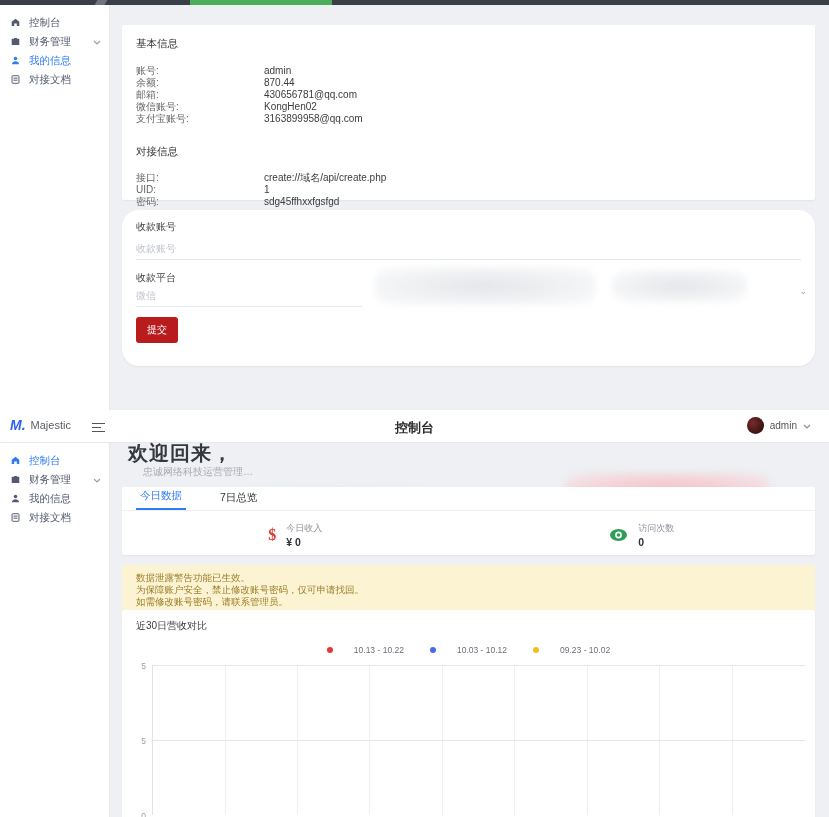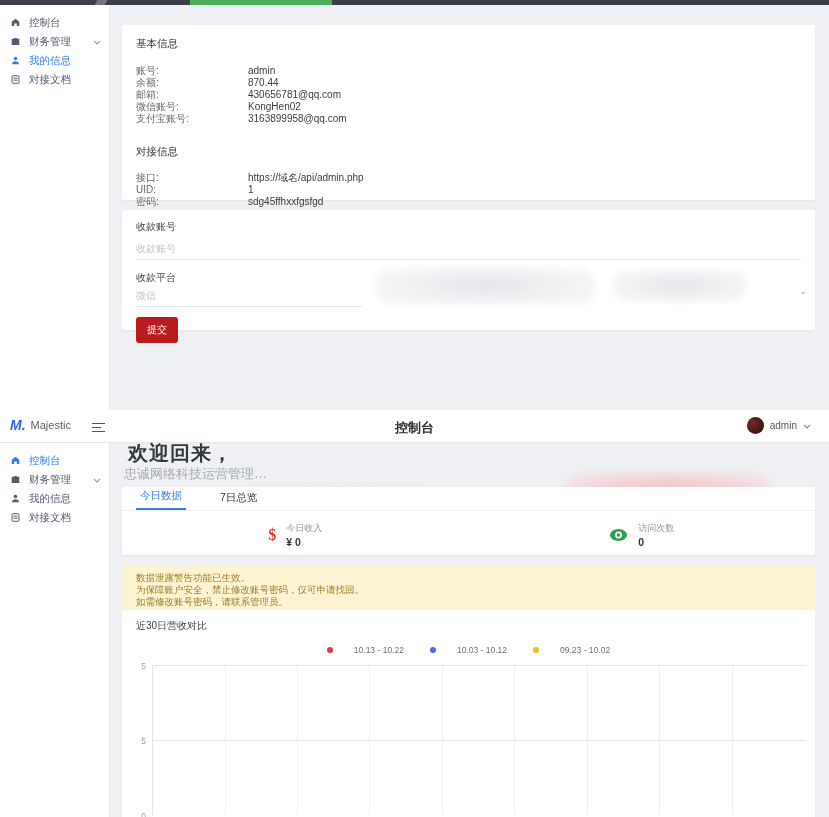--- a/index.html
+++ b/index.html
@@ -19,21 +19,21 @@
   .sb-item .lbl { flex:1; white-space:nowrap; }
   .sb-item.active { color:#2e7cf6; }
   .sb-item .chev { width:8px; height:8px; }
 
   .card { position:absolute; background:#fff; border-radius:2px; box-shadow:0 1px 2px rgba(0,0,0,.05); }
 
   
   .s1 { position:absolute; left:0; top:5px; width:829px; height:405px; background:#eef0f3; }
   .info-title { font-size:10.5px; color:#333; }
   .frow { display:flex; font-size:10px; line-height:12px; }
-  .frow .fl { width:112px; color:#666; }
+  .frow .fl { width:128px; color:#666; }
   .frow .fv { color:#3c3c3c; }
   .form-label { font-size:10px; color:#444; }
   .uinput { display:block; border:none; border-bottom:1px solid #e4e6ea; width:100%; height:22px; font-size:10px; color:#333; outline:none; background:transparent; }
   .uinput::placeholder { color:#c0c4cc; }
   .btn-primary { display:inline-block; background:#b91c1c; color:#fff; font-size:10px; border:none; border-radius:3px; padding:6px 11px; cursor:pointer; }
   .redact { position:absolute; filter:blur(3px); border-radius:14px; }
   .redact.gray { background:radial-gradient(ellipse at center, rgba(223,226,230,.85), rgba(240,241,244,.25)); }
   .redact.pink { background:radial-gradient(ellipse at center, rgba(244,176,183,.9), rgba(252,225,228,.3)); }
   .select-caret { position:absolute; font-size:9px; color:#999; }
 
@@ -45,21 +45,21 @@
   .brand .bname { font-size:11px; color:#5a5e66; }
   .burger { position:absolute; left:92px; top:10px; width:13px; cursor:pointer; }
   .burger i { display:block; height:1.5px; background:#555; margin:2.5px 0; }
   .burger i:nth-child(2){ width:9px; }
   .hdr-title { position:absolute; left:0; top:9px; width:829px; text-align:center; font-size:13px; font-weight:bold; color:#2b2b2b; }
   .userbox { position:absolute; right:18px; top:7px; display:flex; align-items:center; gap:6px; cursor:pointer; }
   .avatar { width:17px; height:17px; border-radius:50%; background:radial-gradient(circle at 35% 35%, #7a2a2a, #3a1414 70%); }
   .uname { font-size:10px; color:#555; }
 
   .welcome-t { position:absolute; left:128px; top:30px; font-size:20px; font-weight:bold; color:#35383d; letter-spacing:1px; }
-  .welcome-s { position:absolute; left:124px; top:55px; font-size:13px; color:#a8abb2;text-align:right; }
+  .welcome-s { position:absolute; left:143px; top:55px; font-size:10px; color:#a8abb2;text-align:right; }
 
   .tabs { display:flex; gap:30px; padding:0 14px; border-bottom:1px solid #f0f0f0; height:24px; align-items:flex-end; }
   .tab { font-size:10.5px; padding:0 4px 5px; color:#333; cursor:pointer; }
   .tab.active { color:#2e7cf6; border-bottom:2px solid #2e7cf6; }
   .stats { display:flex; height:48px; }
   .stat { flex:1; display:flex; align-items:center; justify-content:center; gap:10px; }
   .stat .ic-dollar { font-size:16px; font-weight:bold; color:#e0392f; font-family:"Liberation Serif","DejaVu Serif",serif; }
   .stat .meta .sl { font-size:9px; color:#8a8f99; }
   .stat .meta .sv { font-size:10.5px; font-weight:bold; color:#2f3238; margin-top:1px; }
 
@@ -148,34 +148,34 @@
           </div>
         <div class="frow">
             <span class="fl">支付宝账号:</span>
             <span class="fv">3163899958@qq.com</span>
           </div>
       </div>
       <div class="info-title" style="margin-top:20px;">对接信息</div>
       <div style="margin-top:13px;">
         <div class="frow">
             <span class="fl">接口:</span>
-            <span class="fv">https://域名/api/admin.php</span>
+            <span class="fv">create://域名/api/create.php</span>
           </div>
         <div class="frow">
             <span class="fl">UID:</span>
             <span class="fv">1</span>
           </div>
         <div class="frow">
             <span class="fl">密码:</span>
             <span class="fv">sdg45ffhxxfgsfgd</span>
           </div>
       </div>
     </div>
 
-    <div class="card" style="left:122px; top:205px; width:693px; height:120px; padding:10px 14px;">
+    <div class="card" style="left:122px; top:205px; width:693px; height:156px; padding:10px 14px;border-radius:17px;">
       <div class="form-label">收款账号</div>
       <input class="uinput" style="margin-top: 4px;" placeholder="收款账号">
       <div class="form-label" style="margin-top:11px;">收款平台</div>
       <input class="uinput" style="width: 226px;" placeholder="微信">
       <span class="select-caret" style="right:8px; top:76px;">⌄</span>
       <button class="btn-primary" style="margin-top:10px;">提交</button>
     </div>
 
     <div class="redact gray" style="left:375px; top:262px; width:220px; height:38px;"></div>
     <div class="redact gray" style="left:612px; top:265px; width:135px; height:32px;"></div>

